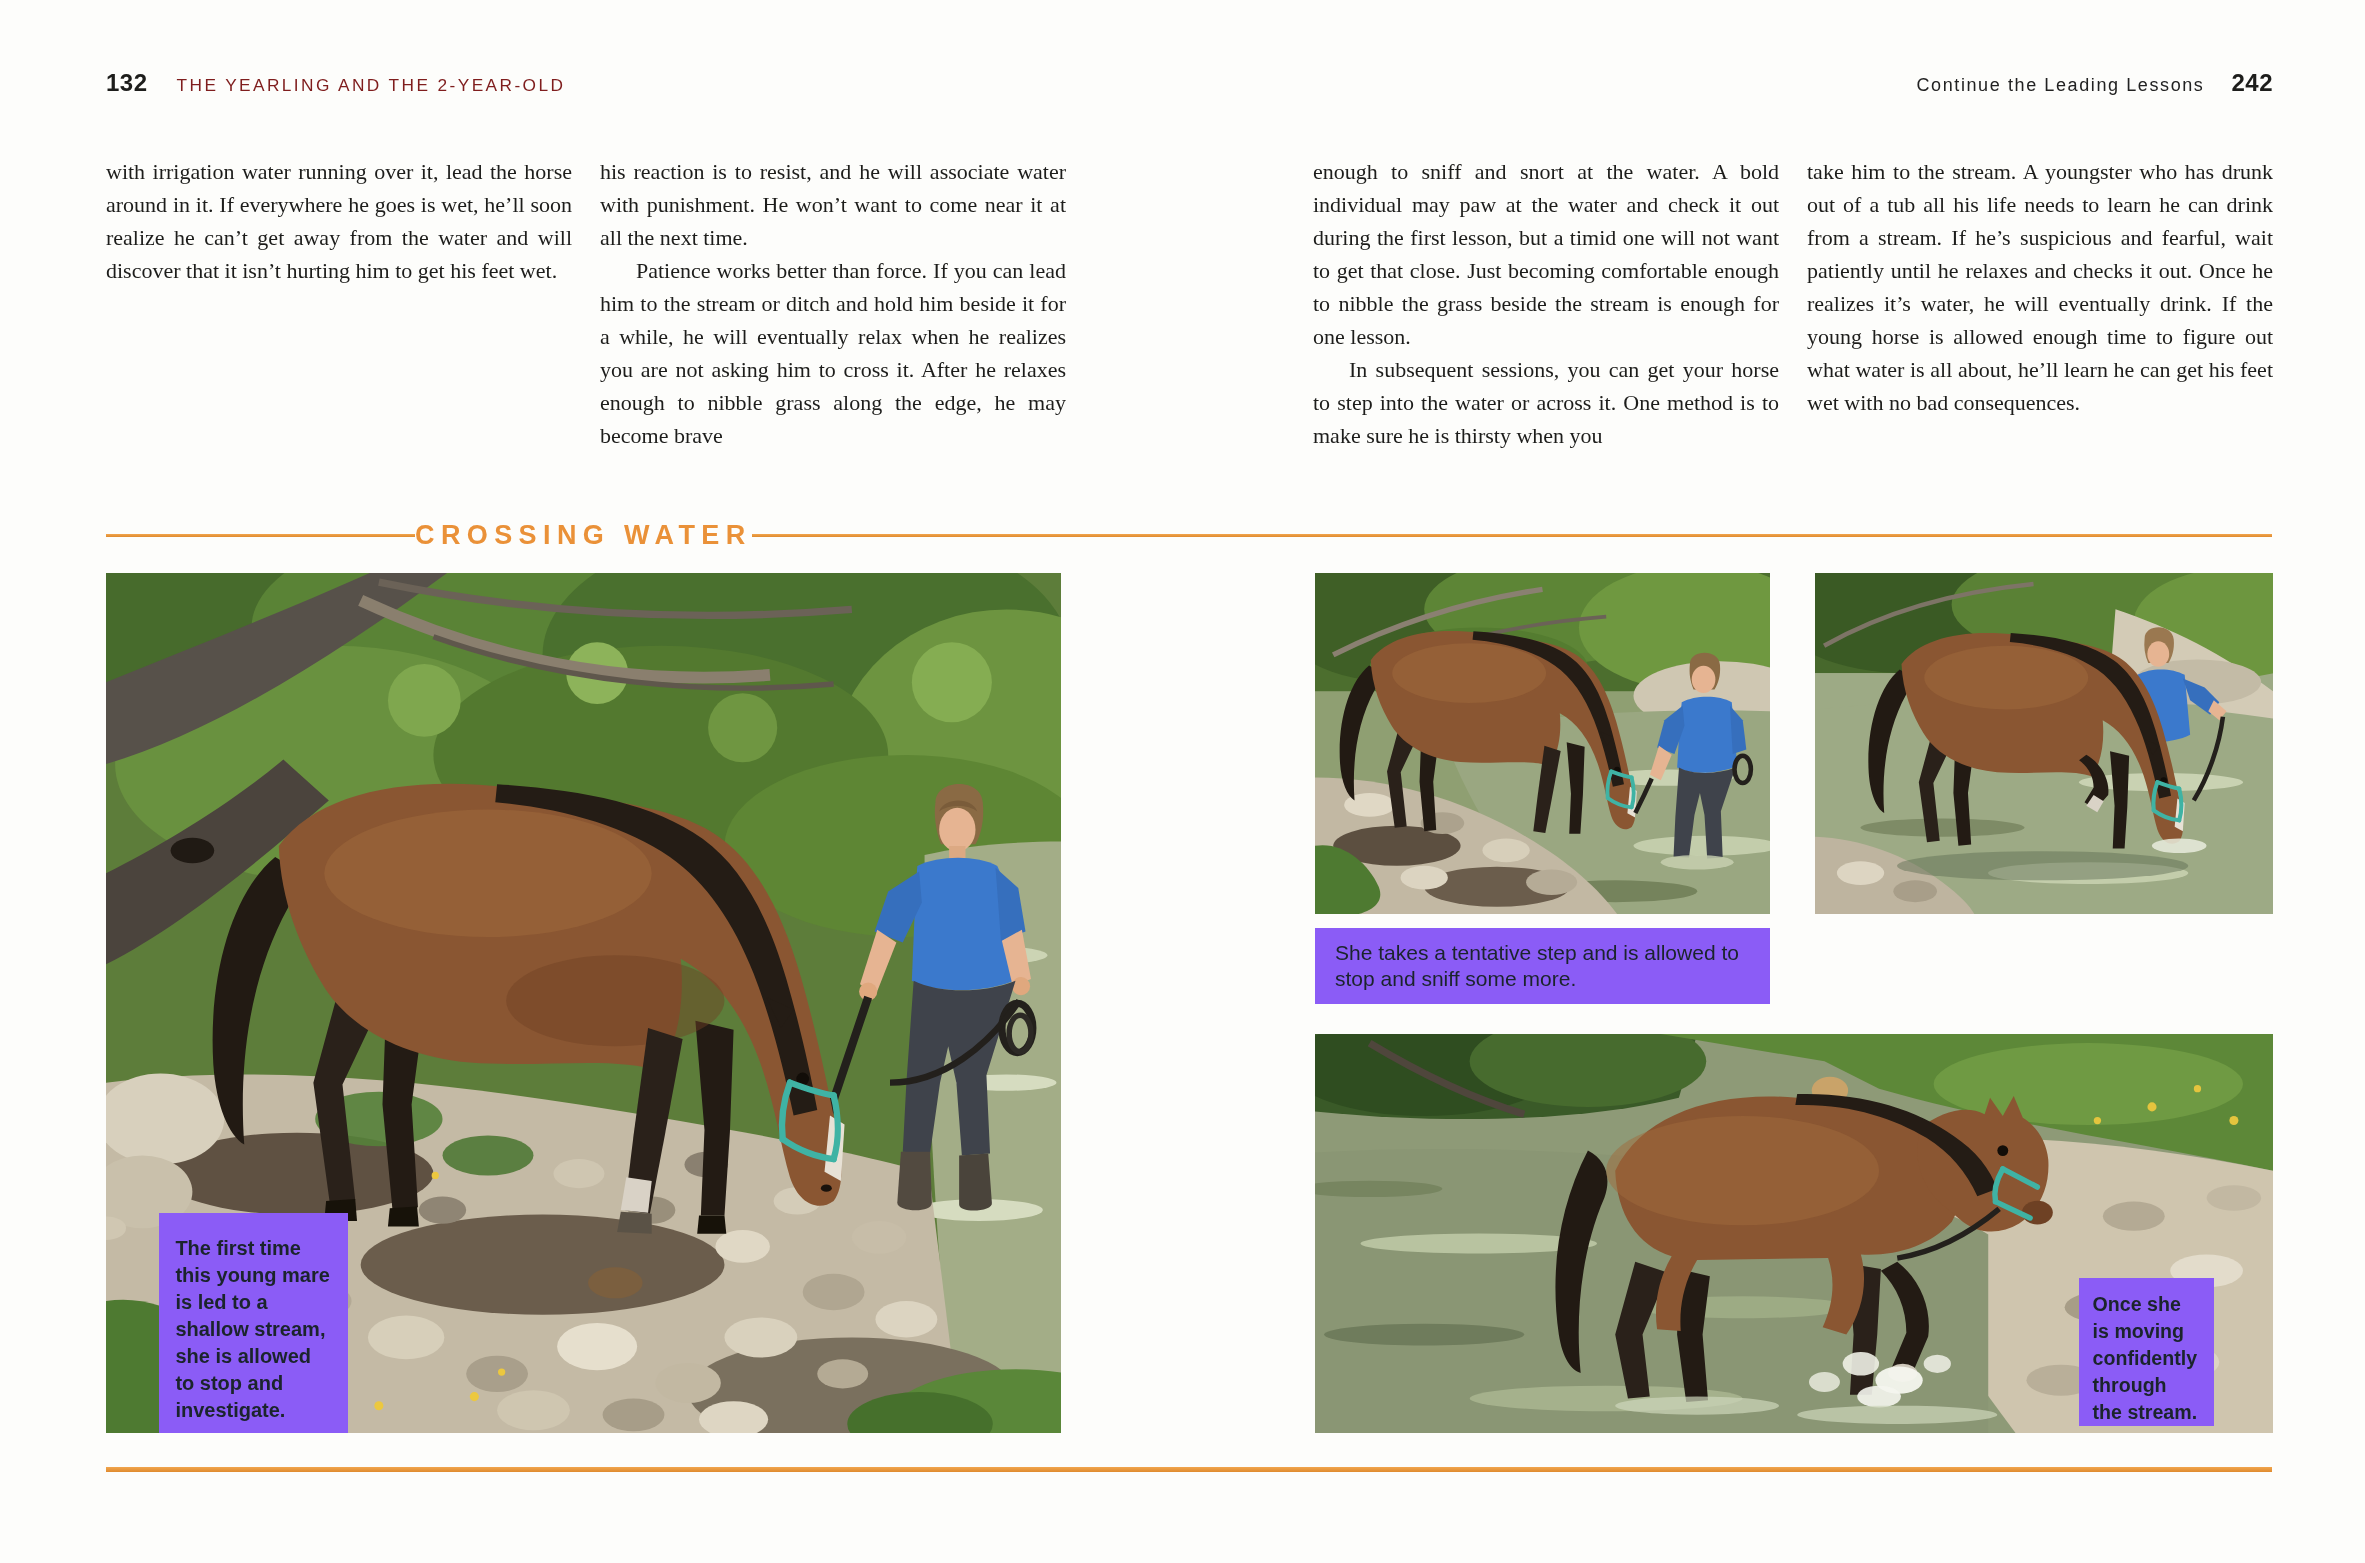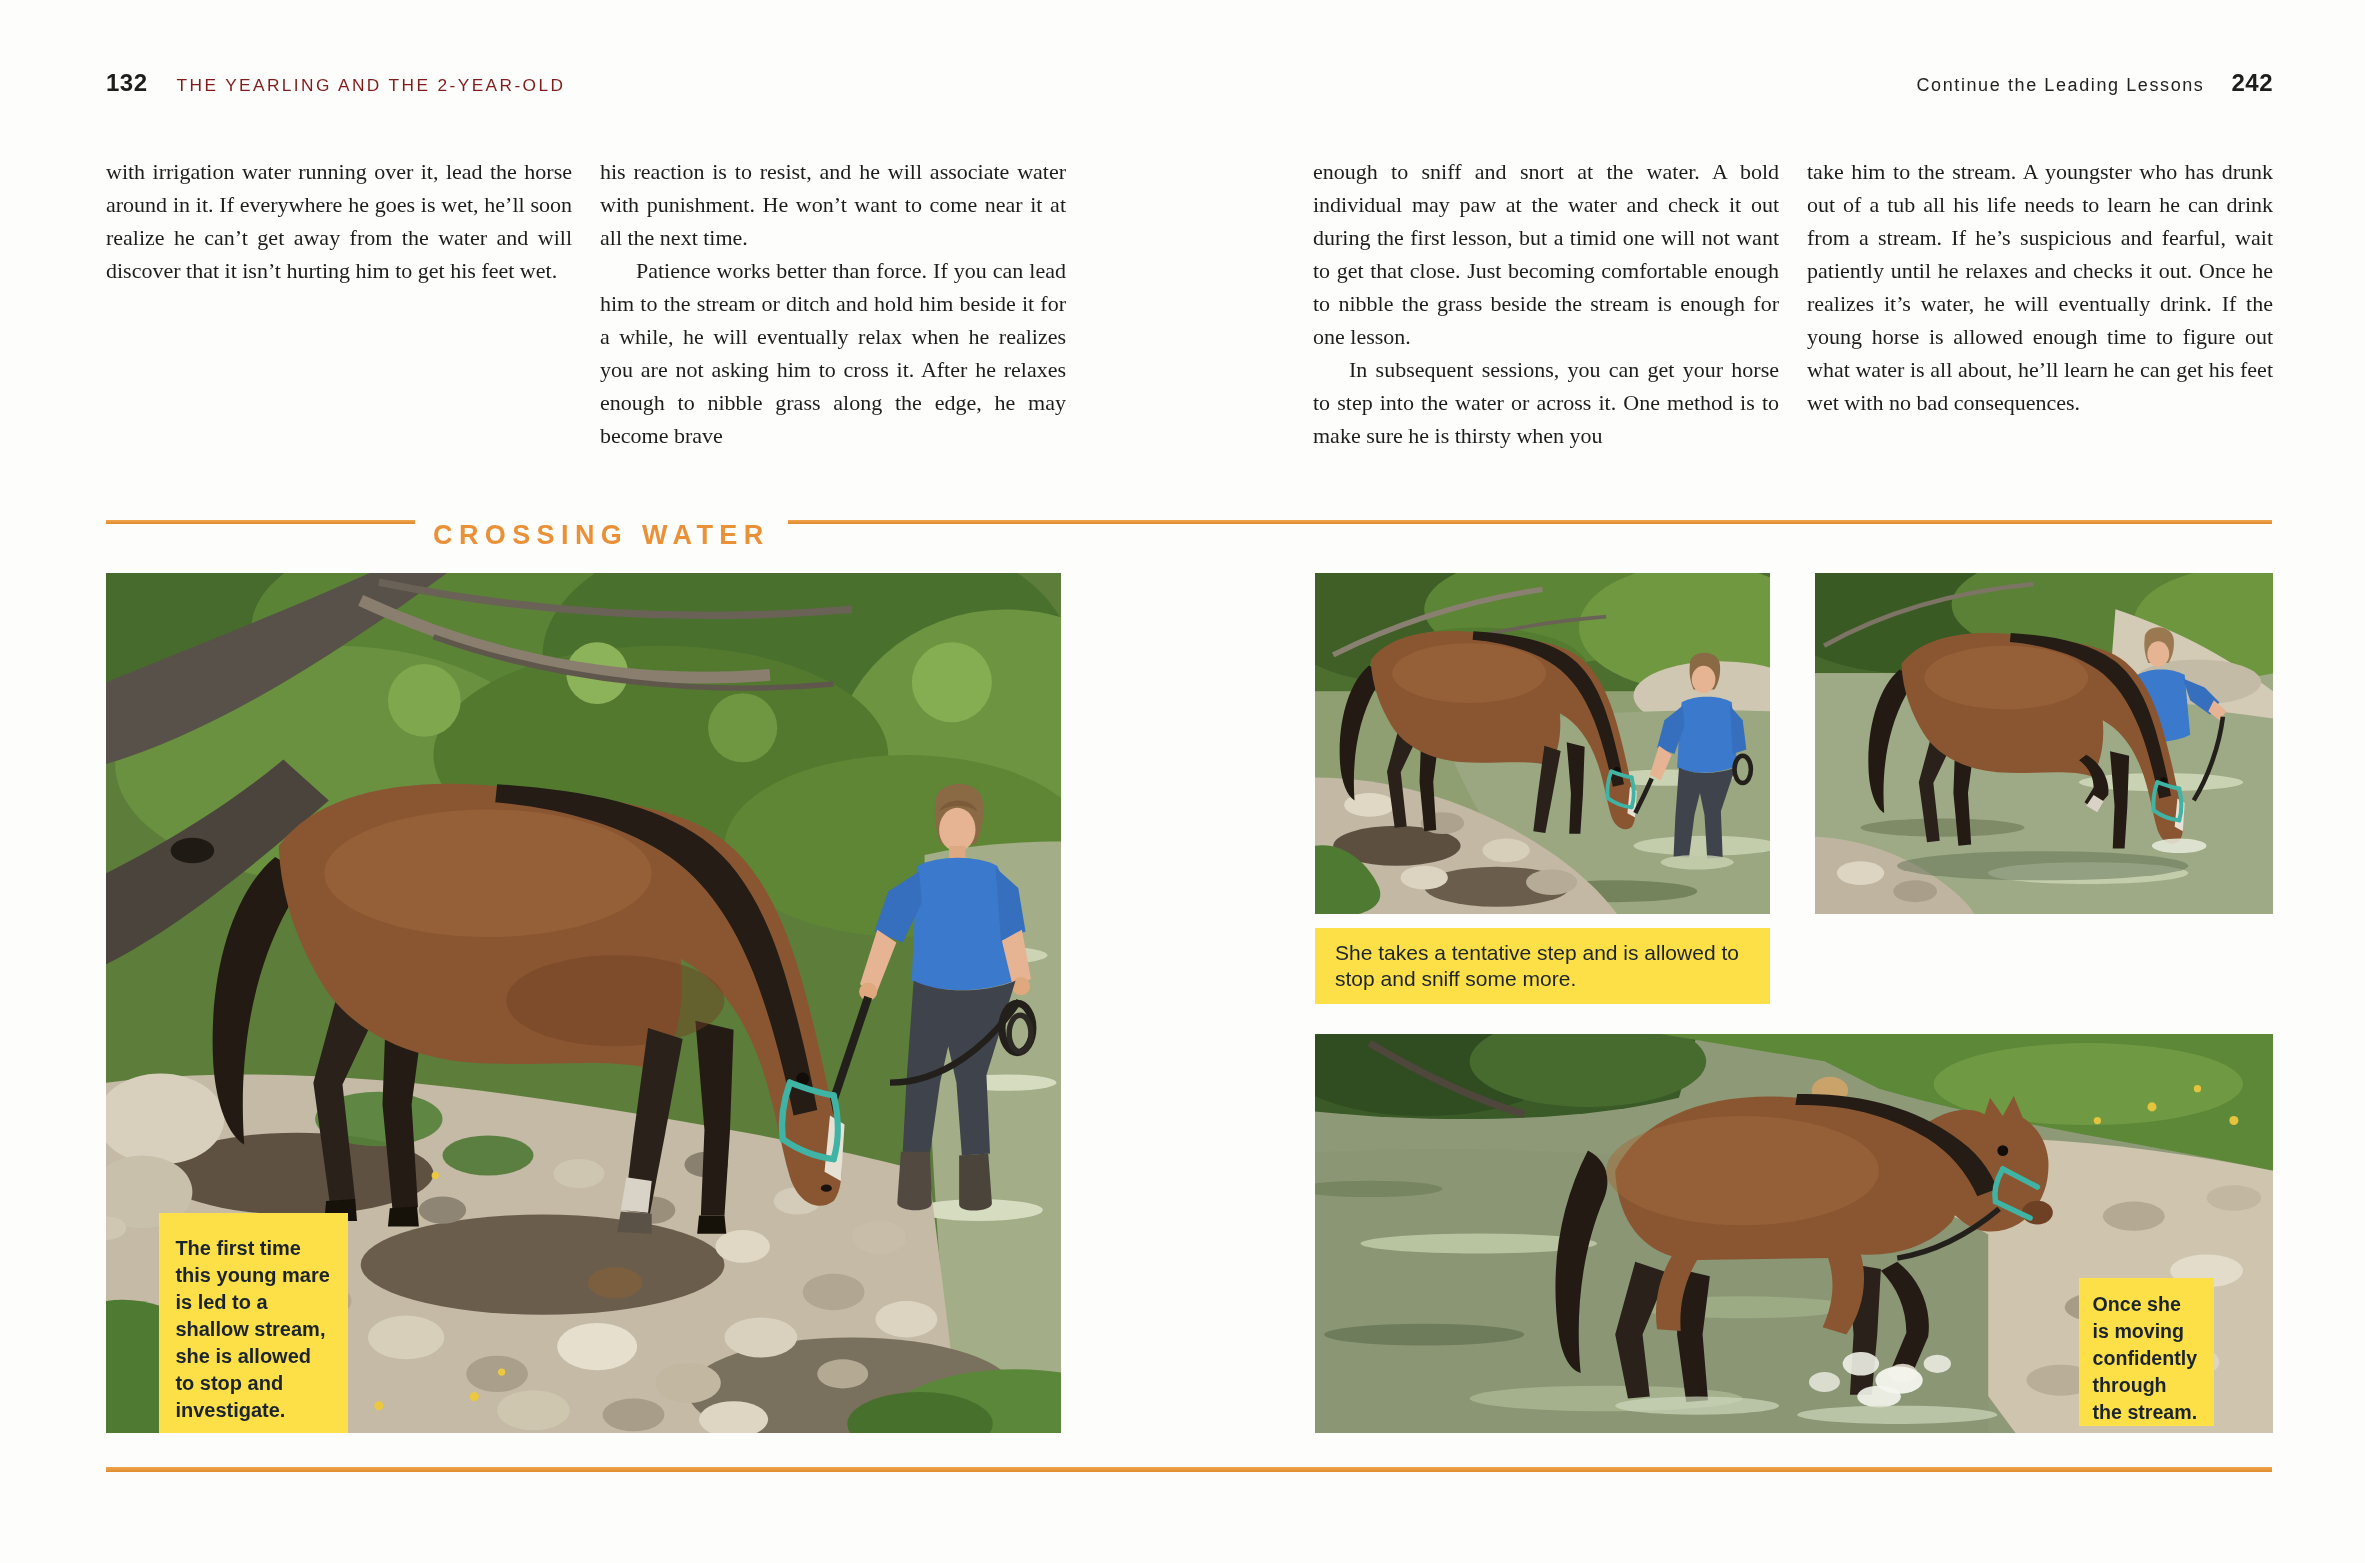--- a/index.html
+++ b/index.html
@@ -17,37 +17,37 @@
 
   
   .col{position:absolute;top:155px;width:466px;font-size:22px;line-height:33px;
        text-align:justify;}
   .col p{margin:0;}
   .col p.ind{text-indent:36px;}
   #col1{left:106px}#col2{left:600px}#col3{left:1313px}#col4{left:1807px}
 
   
   .section-head{position:absolute;left:106px;top:520px;width:2166px;
-       display:flex;gap:18px;}
+       display:flex;align-items:center;}
   .rule{height:3.6px;background:linear-gradient(#f1a54d,#df8a2e);}
   .rule-left{width:309px;}
   .rule-right{flex:1;}
   .section-title{font-family:"Liberation Sans",sans-serif;font-weight:700;
        font-size:27px;letter-spacing:6.4px;color:#EA9138;white-space:nowrap;}
 
   
   .photo{position:absolute;overflow:hidden;background:#8a9b6d;}
   .photo svg{display:block;width:100%;height:100%;}
   #photo1{left:106px;top:573px;width:955px;height:860px;}
   #photo2{left:1315px;top:573px;width:455px;height:341px;}
   #photo3{left:1815px;top:573px;width:458px;height:341px;}
   #photo4{left:1315px;top:1034px;width:958px;height:399px;}
 
   
-  .caption{background:#fde047;font-family:"Liberation Sans",sans-serif;
+  .caption{background:#8b5cf6;font-family:"Liberation Sans",sans-serif;
        color:#1b242c;box-sizing:border-box;}
   .cap-under{position:absolute;font-size:21px;line-height:26px;padding:12px 20px;}
   #cap2{left:1315px;top:928px;width:455px;height:76px;}
   #cap3{left:1815px;top:928px;width:458px;height:76px;}
   .cap-overlay{position:absolute;font-size:20px;line-height:27px;font-weight:bold;}
   #cap1{left:53px;top:640px;width:189px;height:220px;padding:22px 16.4px;}
   #cap4{left:764px;top:244px;width:135px;height:148px;padding:12.7px 13.6px;font-size:19.6px;}
 
   .bottom-rule{position:absolute;left:106px;top:1467px;width:2166px;height:4.5px;
        background:linear-gradient(#f1a54d,#df8a2e);}

